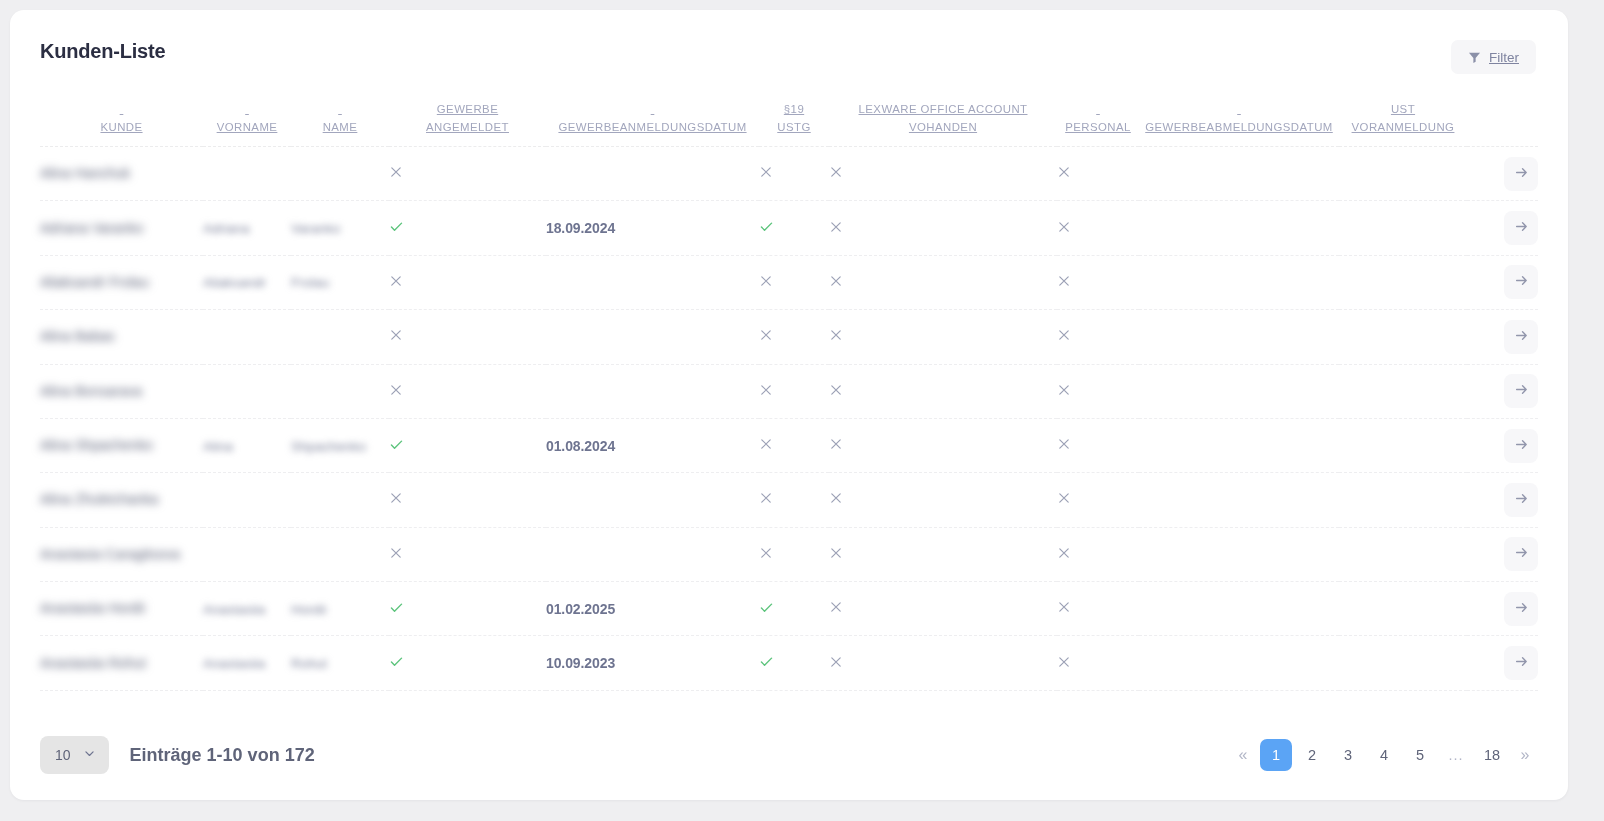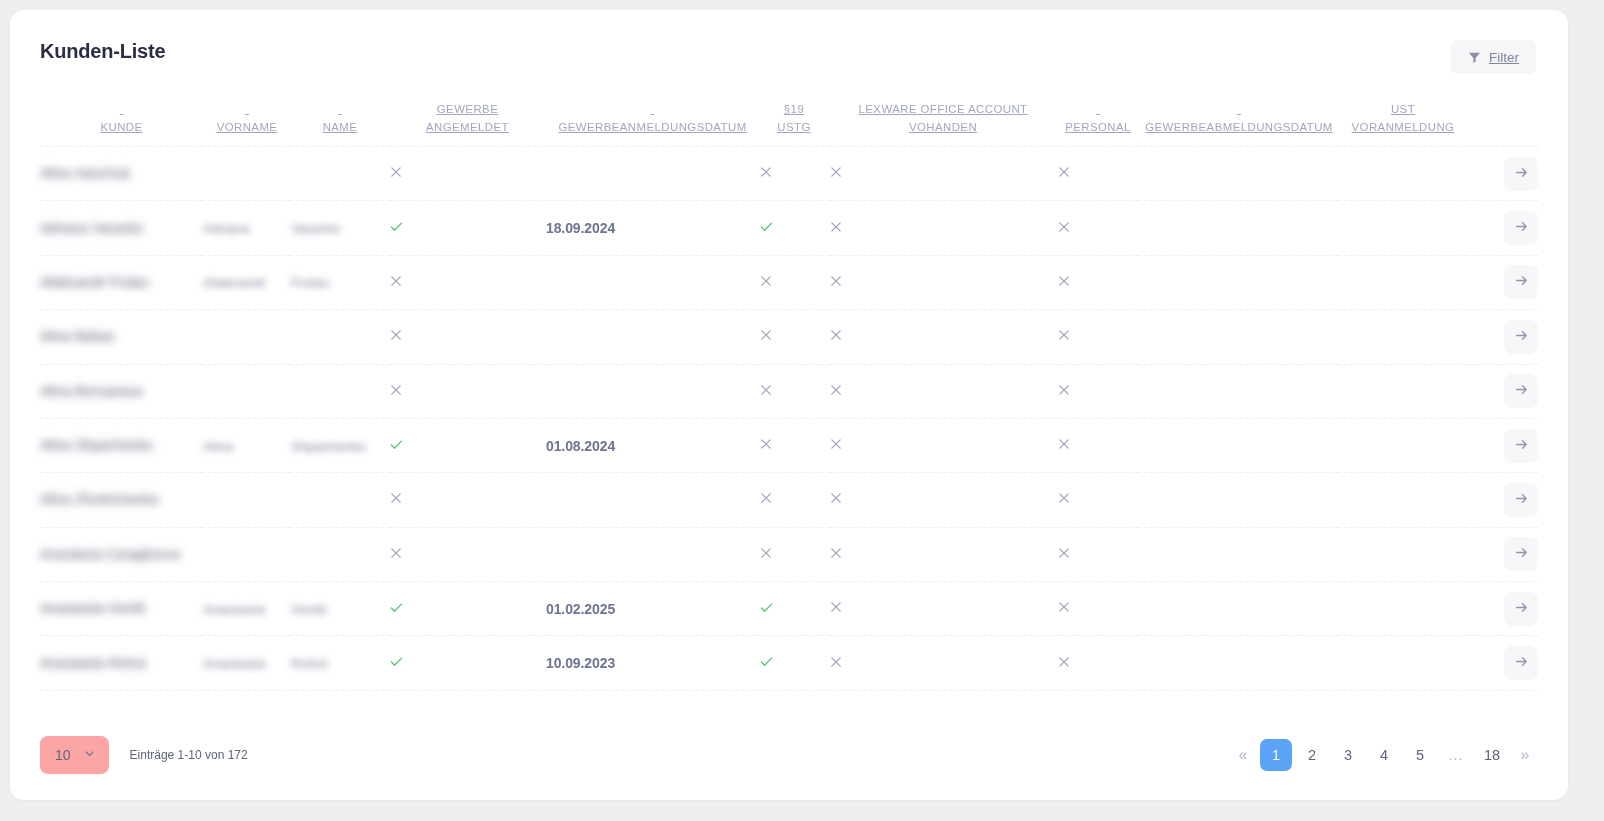--- a/index.html
+++ b/index.html
@@ -104,26 +104,26 @@
   
   .card-footer {
     flex: 0 0 auto;
     height: 90px;
     display: flex; align-items: center; justify-content: space-between;
     padding: 0 30px 0 30px;
   }
   .footer-left { display: flex; align-items: center; gap: 21px; }
   .page-size {
     height: 38px; min-width: 60px; border-radius: 8px;
-    background: #fca5a5; border: none; cursor: pointer;
+    background: #e5e5e5; border: none; cursor: pointer;
     display: inline-flex; align-items: center; gap: 12px;
     padding: 0 13px 0 15px;
     font-family: inherit; font-size: 14px; font-weight: 500; color: #5f6479;
   }
-  .entries-text { font-size: 12px; font-weight: normal; color: #5f6479; }
+  .entries-text { font-size: 18px; font-weight: bold; color: #5f6479; }
 
   .pagination { display: flex; align-items: center; gap: 4px; }
   .pg {
     min-width: 32px; height: 32px; border-radius: 7px; border: none;
     background: transparent; cursor: pointer;
     font-family: inherit; font-size: 14.5px; font-weight: 500; color: #5f6479;
     display: inline-flex; align-items: center; justify-content: center;
     padding: 0 7px;
   }
   .pg.chev { color: #b2b6c7; font-size: 16px; min-width: 26px; }

